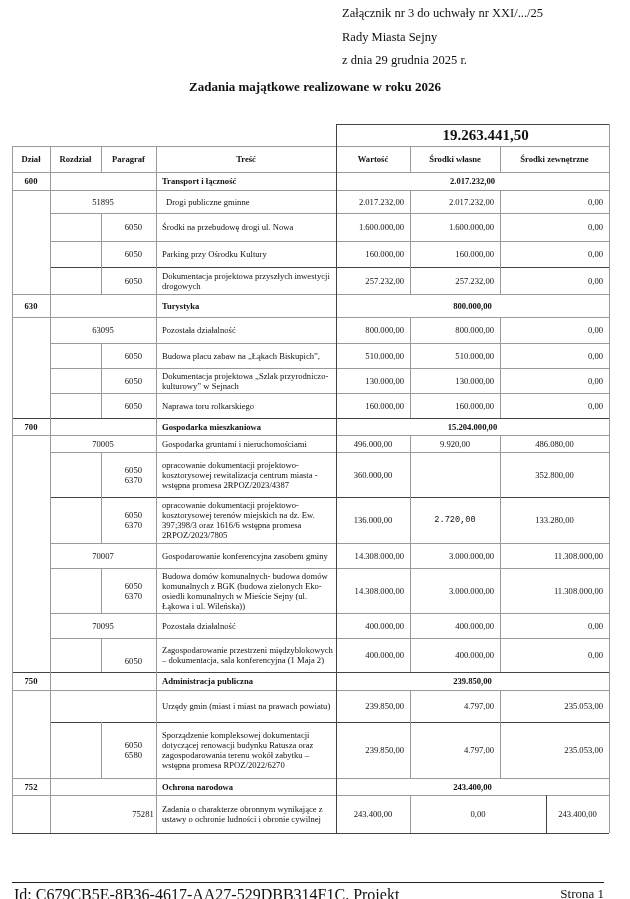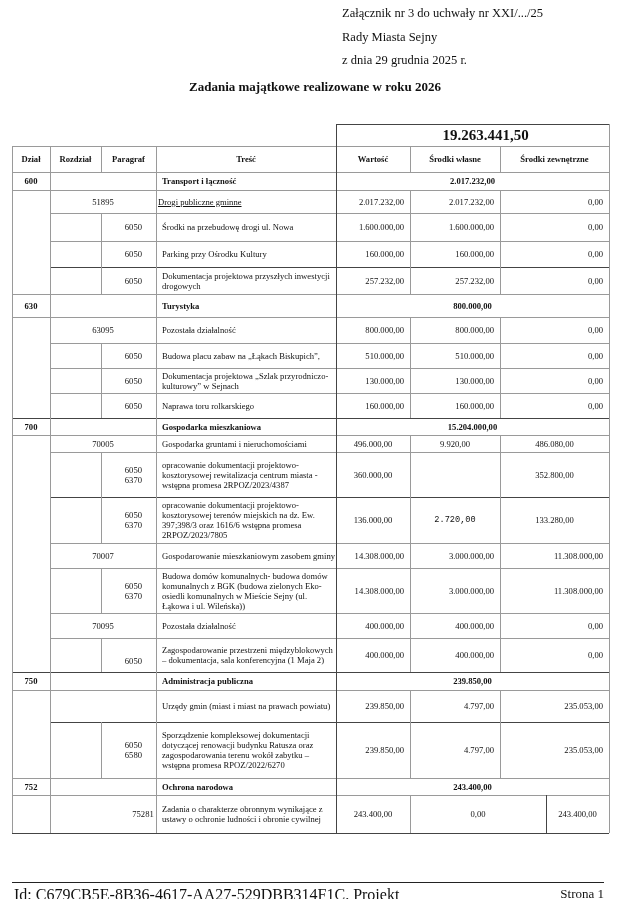--- a/index.html
+++ b/index.html
@@ -47,21 +47,21 @@
   <div class="cell c b" style="left:410px;width:90px;top:146px;height:26px;">Środki własne</div>
   <div class="cell c b" style="left:500px;width:109px;top:146px;height:26px;">Środki zewnętrzne</div>
 
   <div class="hline" style="left:12px;width:597px;top:172px;"></div>
   <div class="cell c b" style="left:12px;width:38px;top:172px;height:18px;">600</div>
   <div class="cell l b" style="left:156px;width:180px;top:172px;height:18px;">Transport i łączność</div>
   <div class="cell c b" style="left:336px;width:273px;top:172px;height:18px;">2.017.232,00</div>
 
   <div class="hline" style="left:12px;width:597px;top:190px;"></div>
   <div class="cell c" style="left:50px;width:106px;top:190px;height:23px;">51895</div>
-  <div class="cell l" style="left:152px;width:180px;top:190px;height:23px;text-decoration:underline;">Drogi publiczne gminne</div>
+  <div class="cell l" style="left:160px;width:180px;top:190px;height:23px;">Drogi publiczne gminne</div>
   <div class="cell r" style="left:336px;width:74px;top:190px;height:23px;">2.017.232,00</div>
   <div class="cell r" style="left:410px;width:90px;top:190px;height:23px;">2.017.232,00</div>
   <div class="cell r" style="left:500px;width:109px;top:190px;height:23px;">0,00</div>
 
   <div class="hline" style="left:50px;width:559px;top:213px;"></div>
   <div class="cell r" style="left:101px;width:55px;top:213px;height:28px;padding-right:14px;">6050</div>
   <div class="cell l" style="left:156px;width:180px;top:213px;height:28px;">Środki na przebudowę drogi ul. Nowa</div>
   <div class="cell r" style="left:336px;width:74px;top:213px;height:28px;">1.600.000,00</div>
   <div class="cell r" style="left:410px;width:90px;top:213px;height:28px;">1.600.000,00</div>
   <div class="cell r" style="left:500px;width:109px;top:213px;height:28px;">0,00</div>
@@ -143,21 +143,21 @@
         <span>6370</span>
       </div>
   </div>
   <div class="cell l" style="left:156px;width:180px;top:497px;height:46px;">opracowanie dokumentacji projektowo-kosztorysowej  terenów miejskich na dz. Ew. 397;398/3 oraz 1616/6 wstępna promesa 2RPOZ/2023/7805</div>
   <div class="cell c" style="left:336px;width:74px;top:497px;height:46px;">136.000,00</div>
   <div class="cell c" style="left:410px;width:90px;top:497px;height:46px;font-family:Liberation Mono, monospace;">2.720,00</div>
   <div class="cell c" style="left:500px;width:109px;top:497px;height:46px;">133.280,00</div>
 
   <div class="hline" style="left:50px;width:559px;top:543px;"></div>
   <div class="cell c" style="left:50px;width:106px;top:543px;height:25px;">70007</div>
-  <div class="cell l" style="left:156px;width:180px;top:543px;height:25px;">Gospodarowanie mieszkaniowym zasobem gminy</div>
+  <div class="cell l" style="left:156px;width:180px;top:543px;height:25px;">Gospodarowanie konferencyjna zasobem gminy</div>
   <div class="cell r" style="left:336px;width:74px;top:543px;height:25px;">14.308.000,00</div>
   <div class="cell r" style="left:410px;width:90px;top:543px;height:25px;">3.000.000,00</div>
   <div class="cell r" style="left:500px;width:109px;top:543px;height:25px;">11.308.000,00</div>
 
   <div class="hline" style="left:50px;width:559px;top:568px;"></div>
   <div class="cell r" style="left:101px;width:55px;top:568px;height:45px;padding-right:14px;">
     <div class="stack">
         <span>6050</span>
         <span>6370</span>
       </div>

